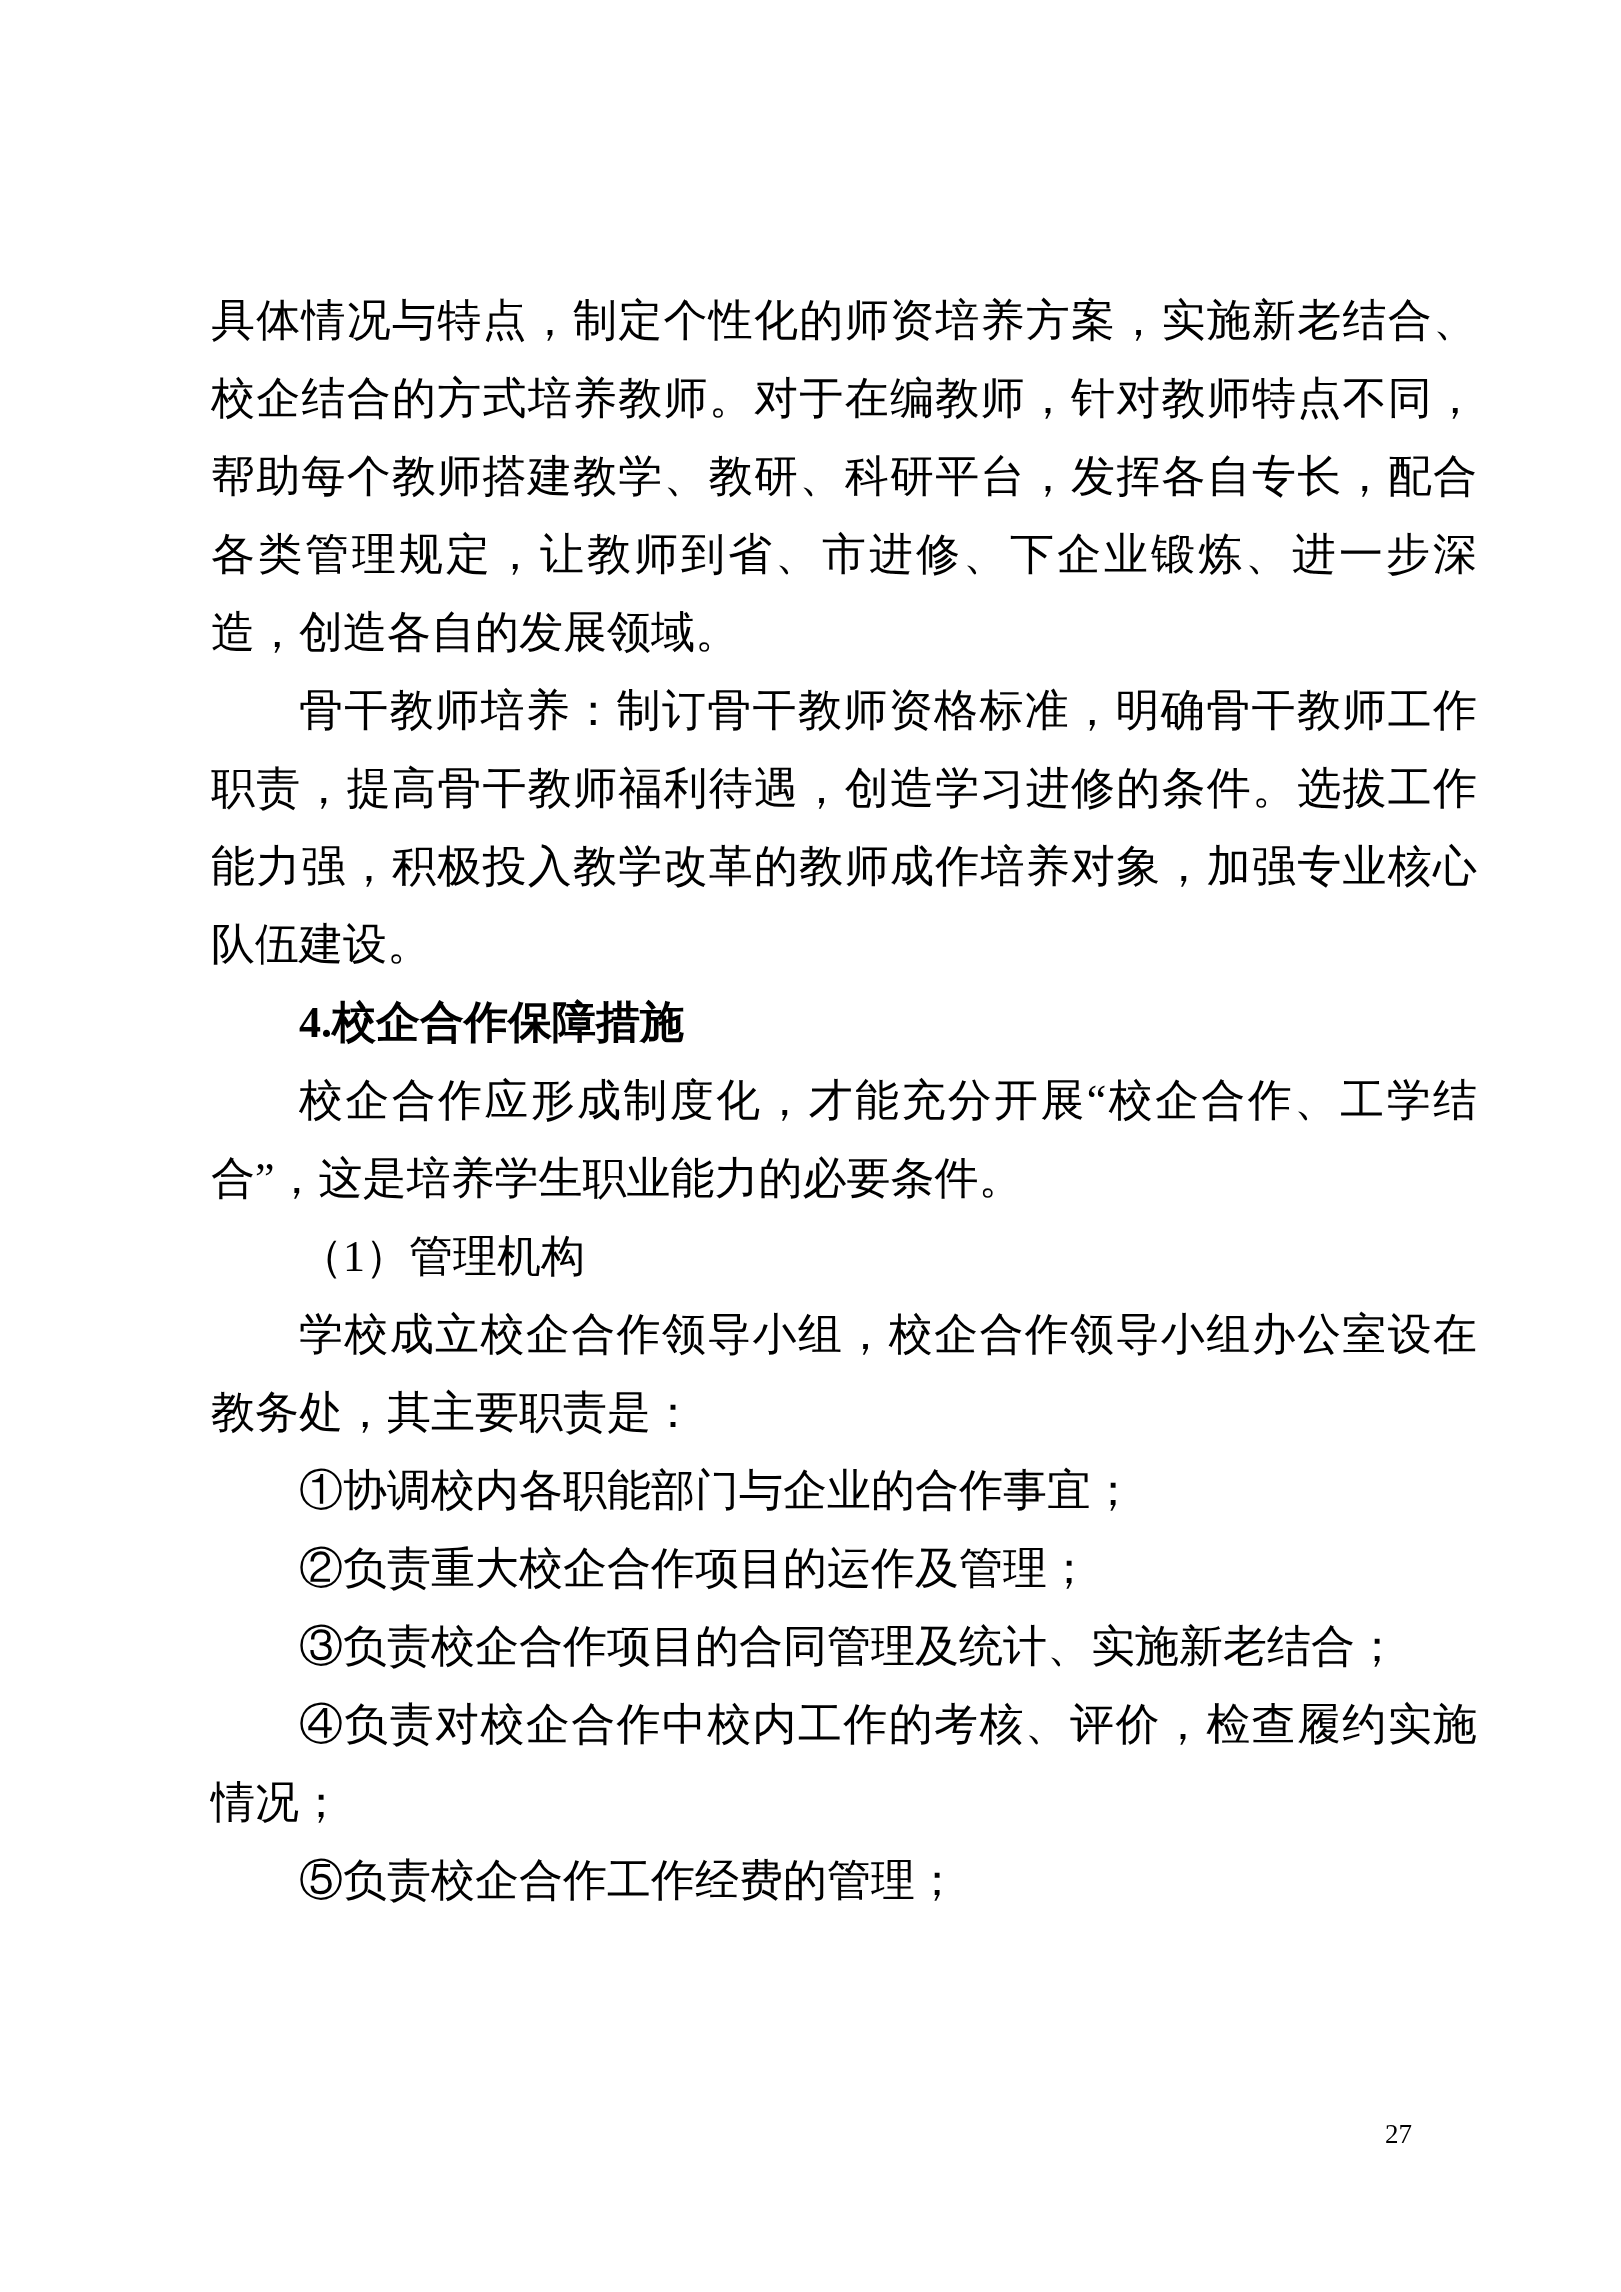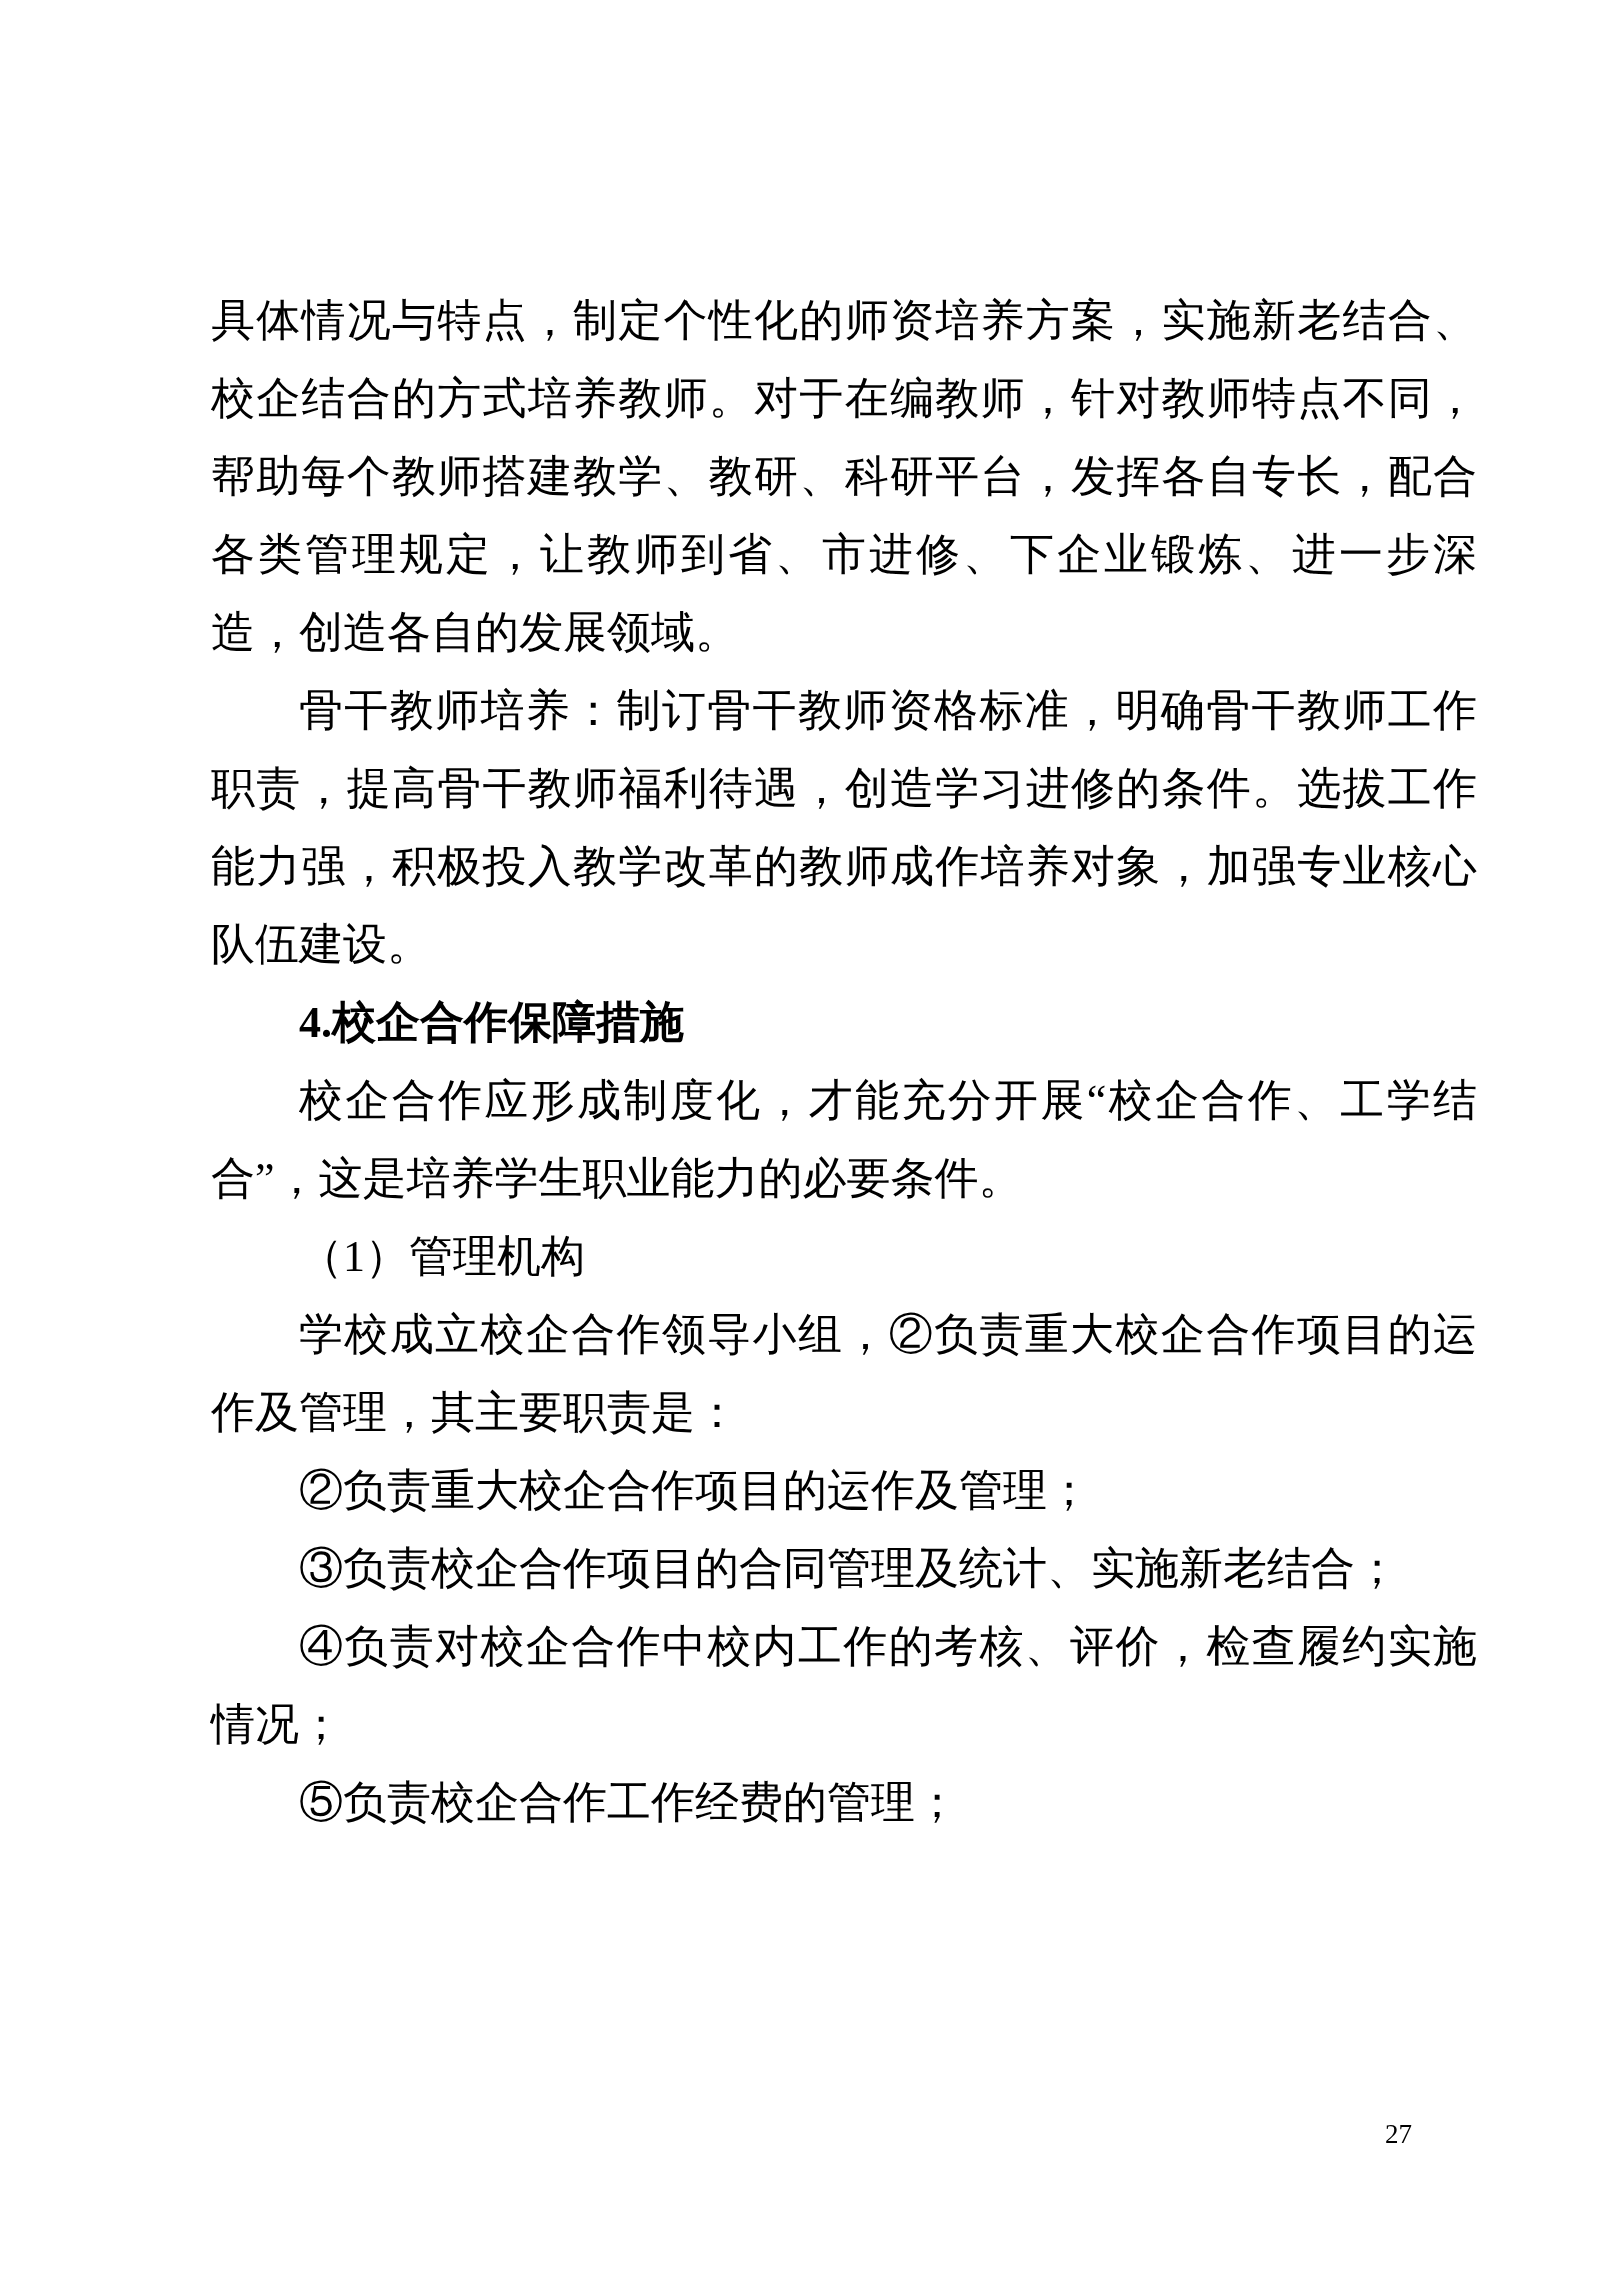--- a/index.html
+++ b/index.html
@@ -48,21 +48,22 @@
 </head>
 <body>
 
 <div class="page">
   <div class="content">
       <p class="body">具体情况与特点，制定个性化的师资培养方案，实施新老结合、校企结合的方式培养教师。对于在编教师，针对教师特点不同，帮助每个教师搭建教学、教研、科研平台，发挥各自专长，配合各类管理规定，让教师到省、市进修、下企业锻炼、进一步深造，创造各自的发展领域。</p>
       <p class="indent body">骨干教师培养：制订骨干教师资格标准，明确骨干教师工作职责，提高骨干教师福利待遇，创造学习进修的条件。选拔工作能力强，积极投入教学改革的教师成作培养对象，加强专业核心队伍建设。</p>
       <p class="indent heading">4.校企合作保障措施</p>
       <p class="indent body">校企合作应形成制度化，才能充分开展“校企合作、工学结合”，这是培养学生职业能力的必要条件。</p>
       <p class="indent body">（1）管理机构</p>
-      <p class="indent body">学校成立校企合作领导小组，②负责重大校企合作项目的运作及管理，其主要职责是：</p>
+      <p class="indent body">学校成立校企合作领导小组，校企合作领导小组办公室设在教务处，其主要职责是：</p>
+      <p class="indent body">①协调校内各职能部门与企业的合作事宜；</p>
       <p class="indent body">②负责重大校企合作项目的运作及管理；</p>
       <p class="indent body">③负责校企合作项目的合同管理及统计、实施新老结合；</p>
       <p class="indent body">④负责对校企合作中校内工作的考核、评价，检查履约实施情况；</p>
       <p class="indent body">⑤负责校企合作工作经费的管理；</p>
     </div>
   <div class="page-number">27</div>
 </div>
 
 
 </body></html>

